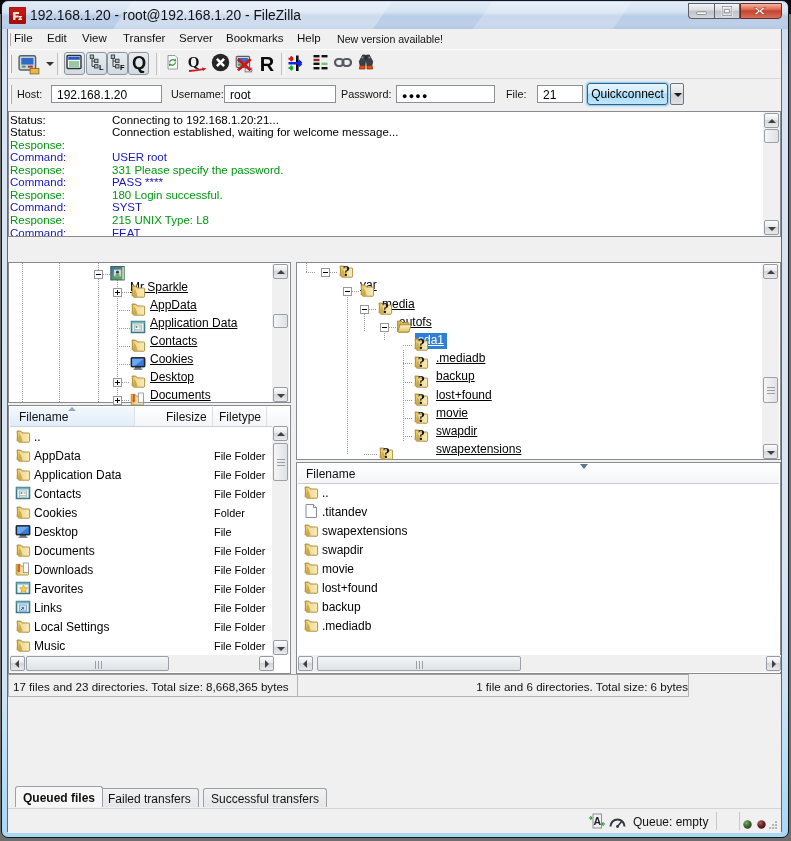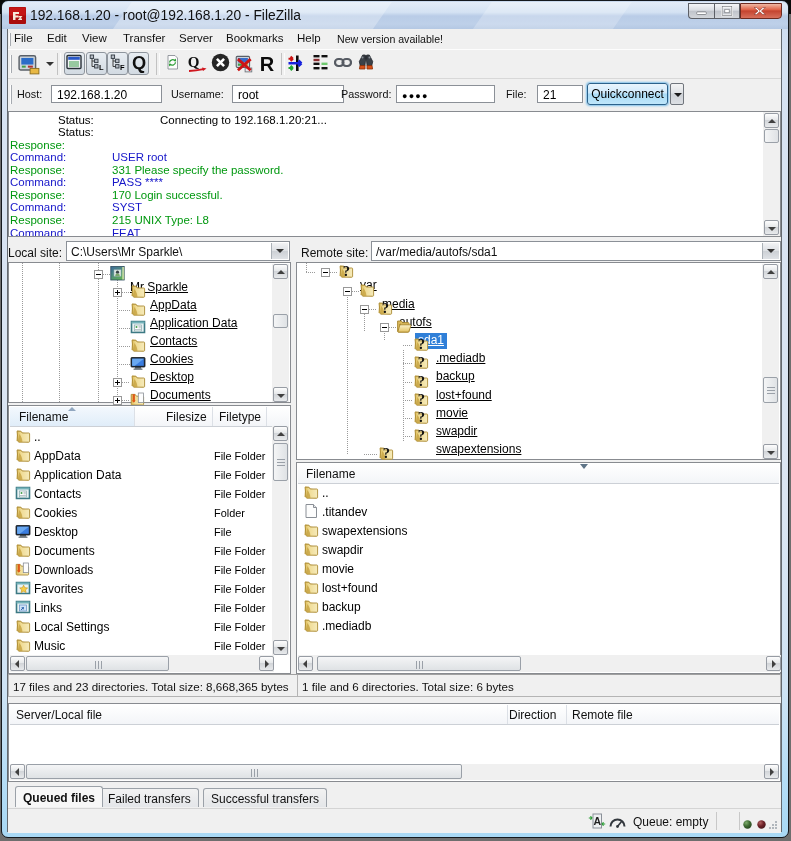--- a/index.html
+++ b/index.html
@@ -30,21 +30,21 @@
 .ticon{position:absolute;width:17px;height:17px;}
 #qcbar{top:49px;height:31px;background:#f0f0f0;border-top:1px solid #d8d8d8;font-size:12px;color:#111;}
 #qcbar .lbl{position:absolute;top:9px;font-size:10.8px;}
 .inp{position:absolute;top:6px;height:18px;box-sizing:border-box;background:#fff;border:1px solid #8b9097;font-size:12px;color:#000;padding:2px 0 0 5px;}
 #qcbtn{position:absolute;left:579px;top:4px;width:81px;height:22px;box-sizing:border-box;border:1px solid #2c628b;border-radius:3px;background:linear-gradient(#e9f5fd 0%,#d0eafc 45%,#a9dbf6 50%,#bfe6fa 100%);box-shadow:0 0 2px 1px #7fc0ea;font-size:12px;color:#000;text-align:center;padding-top:3px;}
 #qcdrop{position:absolute;left:662px;top:4px;width:14px;height:22px;box-sizing:border-box;border:1px solid #70757c;border-radius:2px;background:linear-gradient(#f4f4f4,#dfe2e6 45%,#cdd1d6 50%,#dde0e4);}
 .dn-arrow{position:absolute;width:0;height:0;border-left:4px solid transparent;border-right:4px solid transparent;border-top:4px solid #1a1a1a;}
 #log{top:82px;height:124px;left:0;width:771px;background:#fff;border:1px solid #888b90;font-size:11.5px;line-height:12.45px;overflow:hidden;}
 #log .ll{position:absolute;left:1px;white-space:pre;}
 #log .lm{position:absolute;left:103px;white-space:pre;}
-.c-status{color:#000;padding-left:48px;} .c-resp{color:#00980f;} .c-cmd{color:#1717c9;}
+.c-status{color:#000;} .c-resp{color:#00980f;} .c-cmd{color:#1717c9;}
 .sbv{position:absolute;background:#f0f0f0;}
 .sbbtn{position:absolute;box-sizing:border-box;border:1px solid #979ca4;border-radius:2px;background:linear-gradient(#fdfdfd,#e6e8ea 45%,#d2d5d9 50%,#e8eaec);}
 .sbthumb{position:absolute;box-sizing:border-box;border:1px solid #9aa0a8;border-radius:2px;background:linear-gradient(90deg,#f4f5f6,#dfe2e5);}
 .sbthumb.h{background:linear-gradient(#f4f5f6,#dfe2e5);}
 .arr{position:absolute;width:0;height:0;}
 .arr.up{border-left:4px solid transparent;border-right:4px solid transparent;border-bottom:4px solid #404040;}
 .arr.dn{border-left:4px solid transparent;border-right:4px solid transparent;border-top:4px solid #404040;}
 .arr.lf{border-top:4px solid transparent;border-bottom:4px solid transparent;border-right:4px solid #404040;}
 .arr.rt{border-top:4px solid transparent;border-bottom:4px solid transparent;border-left:4px solid #404040;}
 .grip{position:absolute;width:8px;height:8px;background-image:repeating-linear-gradient(90deg,#9aa0a8 0 1px,transparent 1px 3px);}
@@ -292,68 +292,59 @@
           <path d="M13.5 12.5 h-5 v3.5 h5.6 z" fill="#d85018" stroke="#8c3008" stroke-width="0.8"></path>
           <circle cx="4" cy="4.5" r="1" fill="#8a9098"></circle>
           <circle cx="11" cy="4.5" r="1" fill="#8a9098"></circle>
         </svg>
     </div>
     <div id="qcbar" class="band">
       <div class="hgrip" style="left:2px;top:6px;height:19px;"></div>
       <span class="lbl" style="left:9px">Host:</span>
       <div class="inp" style="left:43px;width:111px;">192.168.1.20</div>
       <span class="lbl" style="left:163px">Username:</span>
-      <div class="inp" style="left:224px;width:112px;">root</div>
+      <div class="inp" style="left:216px;width:112px;">root</div>
       <span class="lbl" style="left:333px">Password:</span>
       <div class="inp" style="left:388px;width:99px;font-size:9px;letter-spacing:1.2px;padding-top:5px;">●●●●</div>
       <span class="lbl" style="left:498px">File:</span>
       <div class="inp" style="left:529px;width:46px;">21</div>
       <div id="qcbtn">Quickconnect</div>
       <div id="qcdrop">
           <div class="dn-arrow" style="left:3px;top:9px;"></div>
         </div>
     </div>
     <div id="log">
       <div class="ll c-status" style="top:2px">Status:</div>
         <div class="lm c-status" style="top:2px">Connecting to 192.168.1.20:21...</div>
       <div class="ll c-status" style="top:14px">Status:</div>
+        <div class="lm c-status" style="top:14px">Connection established, waiting for welcome message...</div>
       <div class="ll c-resp" style="top:27px">Response:</div>
       <div class="ll c-cmd" style="top:39px">Command:</div>
         <div class="lm c-cmd" style="top:39px">USER root</div>
       <div class="ll c-resp" style="top:52px">Response:</div>
         <div class="lm c-resp" style="top:52px">331 Please specify the password.</div>
       <div class="ll c-cmd" style="top:64px">Command:</div>
         <div class="lm c-cmd" style="top:64px">PASS ****</div>
       <div class="ll c-resp" style="top:77px">Response:</div>
-        <div class="lm c-resp" style="top:77px">170 Login successful.</div>
+        <div class="lm c-resp" style="top:77px">180 Login successful.</div>
       <div class="ll c-cmd" style="top:89px">Command:</div>
         <div class="lm c-cmd" style="top:89px">SYST</div>
       <div class="ll c-resp" style="top:102px">Response:</div>
         <div class="lm c-resp" style="top:102px">215 UNIX Type: L8</div>
       <div class="ll c-cmd" style="top:115px">Command:</div>
         <div class="lm c-cmd" style="top:115px">FEAT</div>
       <div class="sbv" style="right:0;top:0px;width:17px;height:124px;">
         <div class="sbbtn" style="left:1px;top:1px;width:15px;height:15px;">
             <div class="arr up" style="left:3px;top:5px;"></div>
           </div>
         <div class="sbthumb" style="left:1px;top:17px;width:15px;height:14px;"></div>
         <div class="sbbtn" style="left:1px;bottom:1px;width:15px;height:15px;">
             <div class="arr dn" style="left:3px;top:6px;"></div>
           </div>
       </div>
-    </div>
-    <div id="sitebars" class="band">
-      <span style="position:absolute;left:0px;top:6px;">Local site:</span>
-      <div class="combo" style="left:58px;width:224px;">C:\Users\Mr Sparkle\<div class="cbtn">
-            <div class="dn-arrow" style="left:4px;top:6px;border-top-color:#333;"></div>
-          </div></div>
-      <span style="position:absolute;left:293px;top:6px;">Remote site:</span>
-      <div class="combo" style="left:363px;width:410px;">/var/media/autofs/sda1<div class="cbtn">
-            <div class="dn-arrow" style="left:4px;top:6px;border-top-color:#333;"></div>
-          </div></div>
     </div>
     <div id="ltree" class="whitebox">
       <div class="dlv" style="left:13px;top:0;height:139px;"></div>
       <div class="dlv" style="left:50px;top:0;height:139px;"></div>
       <div class="dlv" style="left:89px;top:0;height:139px;"></div>
       <div class="dlv" style="left:108px;top:15px;height:124px;"></div>
       <div class="trow" style="left:0;top:2px;"><div class="expbox" style="left:85px;top:5px;"><div class="mi"></div></div><div class="dlh" style="left:94px;top:9px;width:8px;"></div><svg class="tic" style="left:101px">
             <use href="#suser"></use>
           </svg><span class="tnm" style="left:121px">Mr Sparkle</span></div>
       <div class="trow" style="left:0;top:20px;"><div class="expbox" style="left:104px;top:5px;"><div class="mi"></div><div class="pl"></div></div><div class="dlh" style="left:113px;top:9px;width:8px;"></div><svg class="tic" style="left:121px">
@@ -543,41 +534,21 @@
           </div>
         <div class="sbthumb h" style="left:19px;top:1px;width:204px;height:15px;">
             <div class="grip" style="left:98px;top:4px;"></div>
           </div>
         <div class="sbbtn" style="right:0px;top:1px;width:15px;height:15px;">
             <div class="arr rt" style="left:5px;top:3px;"></div>
           </div>
       </div>
     </div>
     <div class="statbox" style="left:0px;top:645px;width:332px;">17 files and 23 directories. Total size: 8,668,365 bytes</div>
-    <div class="statbox" style="left:289px;top:645px;width:484px;">1 file and 6 directories. Total size: 6 bytes</div>
-    <div id="queue" class="whitebox">
-      <div class="lvhead">
-          <span style="position:absolute;left:6px;top:3px;">Server/Local file</span>
-          <span style="position:absolute;left:499px;top:3px;">Direction</span>
-          <span style="position:absolute;left:562px;top:3px;">Remote file</span>
-          <div class="hdiv" style="left:497px"></div>
-          <div class="hdiv" style="left:556px"></div>
-        </div>
-      <div class="sbv" style="left:1px;right:1px;bottom:1px;height:16px;">
-        <div class="sbbtn" style="left:0px;top:0px;width:15px;height:15px;">
-            <div class="arr lf" style="left:4px;top:3px;"></div>
-          </div>
-        <div class="sbthumb h" style="left:16px;top:0px;width:436px;height:15px;">
-            <div class="grip" style="left:224px;top:4px;"></div>
-          </div>
-        <div class="sbbtn" style="right:0px;top:0px;width:15px;height:15px;">
-            <div class="arr rt" style="left:5px;top:3px;"></div>
-          </div>
-      </div>
-    </div>
+    <div class="statbox" style="left:289px;top:645px;width:392px;text-align:right;">1 file and 6 directories. Total size: 6 bytes</div>
     <div id="tabs" class="band">
       <div class="tab active" style="left:7px;">Queued files</div>
       <div class="tab" style="left:92px;">Failed transfers</div>
       <div class="tab" style="left:195px;">Successful transfers</div>
     </div>
     <div id="statusbar" class="band">
       <svg style="position:absolute;left:580px;top:3px;width:18px;height:18px;" viewBox="0 0 18 18">
           <rect x="5" y="2" width="8.5" height="14" fill="#eef0f2" stroke="#8a9098" stroke-width="1"></rect>
           <text x="9.2" y="13" font-size="10.5" font-weight="bold" fill="#222" text-anchor="middle" font-family="Liberation Sans">A</text>
           <path d="M0.8 6 h3.4 M4.2 6 l-1.8 -1.6 M4.2 6 l-1.8 1.6" stroke="#2e9e38" stroke-width="1.2" fill="none"></path>

